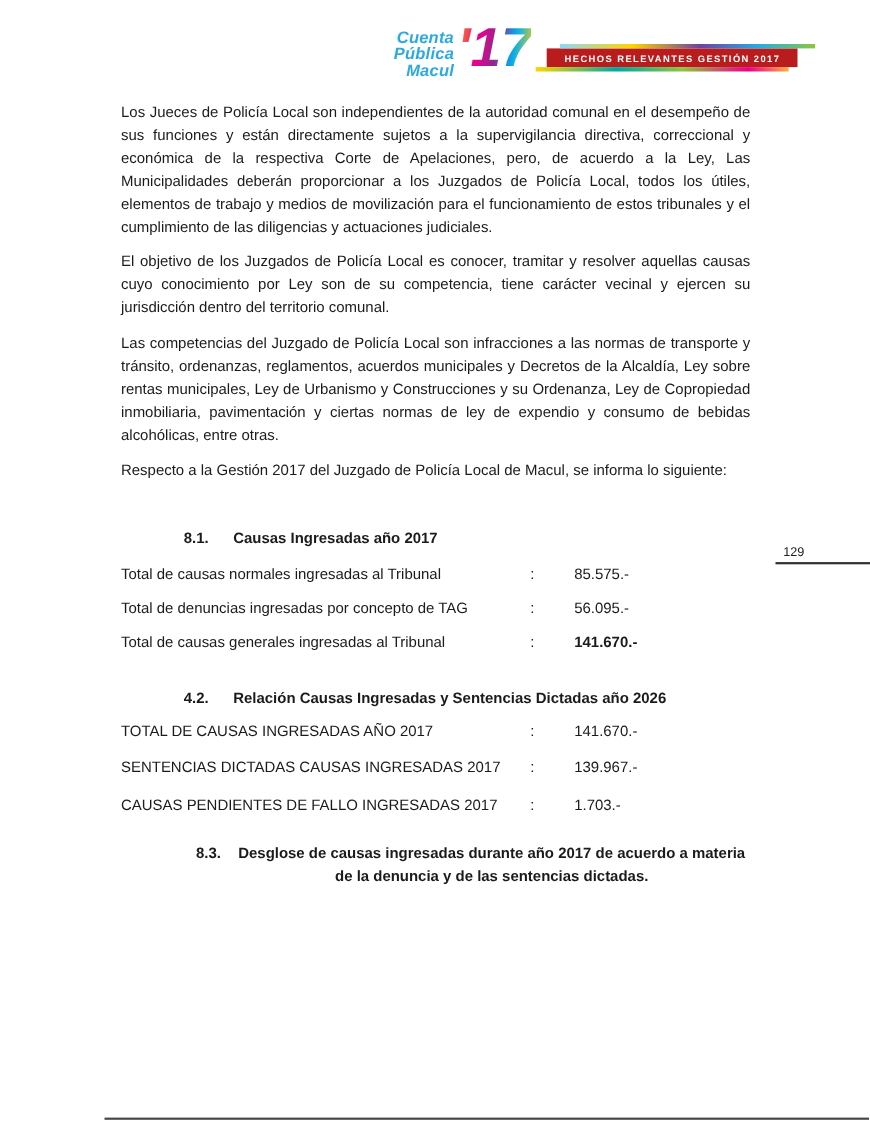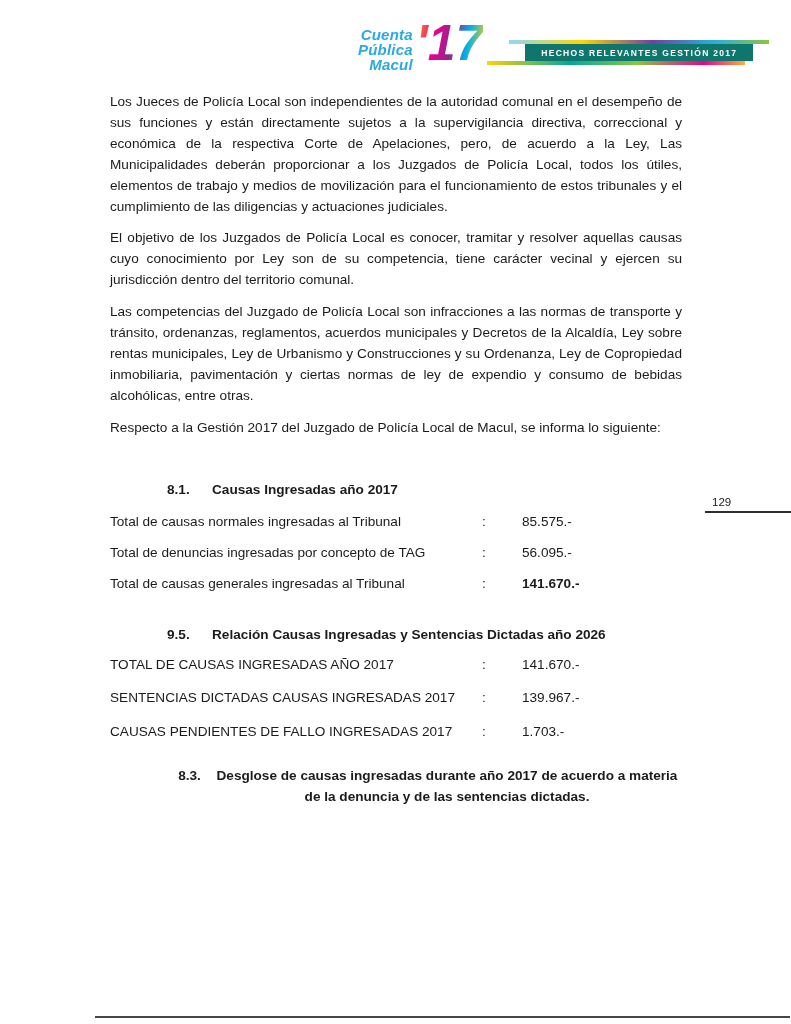--- a/index.html
+++ b/index.html
@@ -54,21 +54,21 @@
 
   <div class="header">
     <div class="wordmark" style="color:#2BA9E0;">
       <div>Cuenta</div>
       <div>Pública</div>
       <div>Macul</div>
     </div>
     <div class="logo-year">'17</div>
     <div class="banner">
       <div class="banner-stripe-top"></div>
-      <div class="banner-bar" style="background:#0f766e;margin-left:28px;">HECHOS RELEVANTES GESTIÓN 2017</div>
+      <div class="banner-bar" style="background:#b91c1c;">HECHOS RELEVANTES GESTIÓN 2017</div>
       <div class="banner-stripe-bottom"></div>
     </div>
   </div>
 
   <div class="content">
     <p class="body-par">Los Jueces de Policía Local son independientes de la autoridad comunal en el desempeño de sus funciones y están directamente sujetos a la supervigilancia directiva, correccional y económica de la respectiva Corte de Apelaciones, pero, de acuerdo a la Ley, Las Municipalidades deberán proporcionar a los Juzgados de Policía Local, todos los útiles, elementos de trabajo y medios de movilización para el funcionamiento de estos tribunales y el cumplimiento de las diligencias y actuaciones judiciales.</p>
     <p class="body-par">El objetivo de los Juzgados de Policía Local es conocer, tramitar y resolver aquellas causas cuyo conocimiento por Ley son de su competencia, tiene carácter vecinal y ejercen su jurisdicción dentro del territorio comunal.</p>
     <p class="body-par">Las competencias del Juzgado de Policía Local son infracciones a las normas de transporte y tránsito, ordenanzas, reglamentos, acuerdos municipales y Decretos de la Alcaldía, Ley sobre rentas municipales, Ley de Urbanismo y Construcciones y su Ordenanza, Ley de Copropiedad inmobiliaria, pavimentación y ciertas normas de ley de expendio y consumo de bebidas alcohólicas, entre otras.</p>
     <p class="body-par">Respecto a la Gestión 2017 del Juzgado de Policía Local de Macul, se informa lo siguiente:</p>
 
@@ -88,21 +88,21 @@
         <span class="value">56.095.-</span>
       </div>
       <div class="row">
         <span class="label">Total de causas generales ingresadas al Tribunal</span>
         <span class="sep">:</span>
         <span class="value bold">141.670.-</span>
       </div>
     </div>
 
     <div class="section-heading h-82">
-      <span class="num">9.5.</span>
+      <span class="num">4.2.</span>
       <span class="title">Relación Causas Ingresadas y Sentencias Dictadas año 2026</span>
     </div>
     <div class="rows-82">
       <div class="row">
         <span class="label">TOTAL DE CAUSAS INGRESADAS AÑO 2017</span>
         <span class="sep">:</span>
         <span class="value">141.670.-</span>
       </div>
       <div class="row">
         <span class="label">SENTENCIAS DICTADAS CAUSAS INGRESADAS 2017</span>

